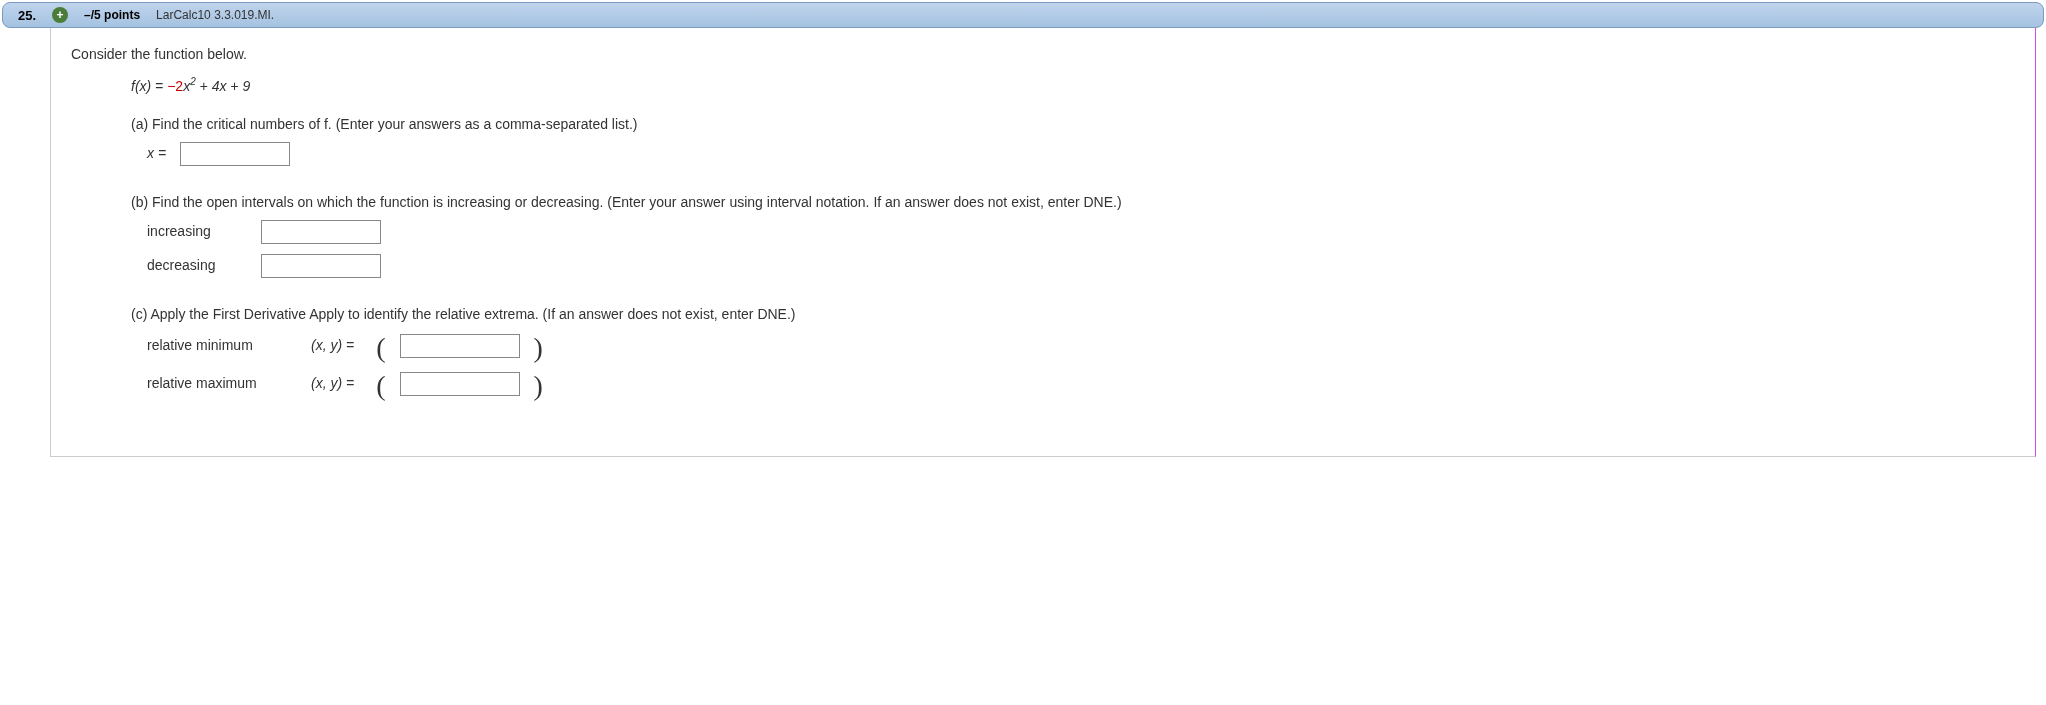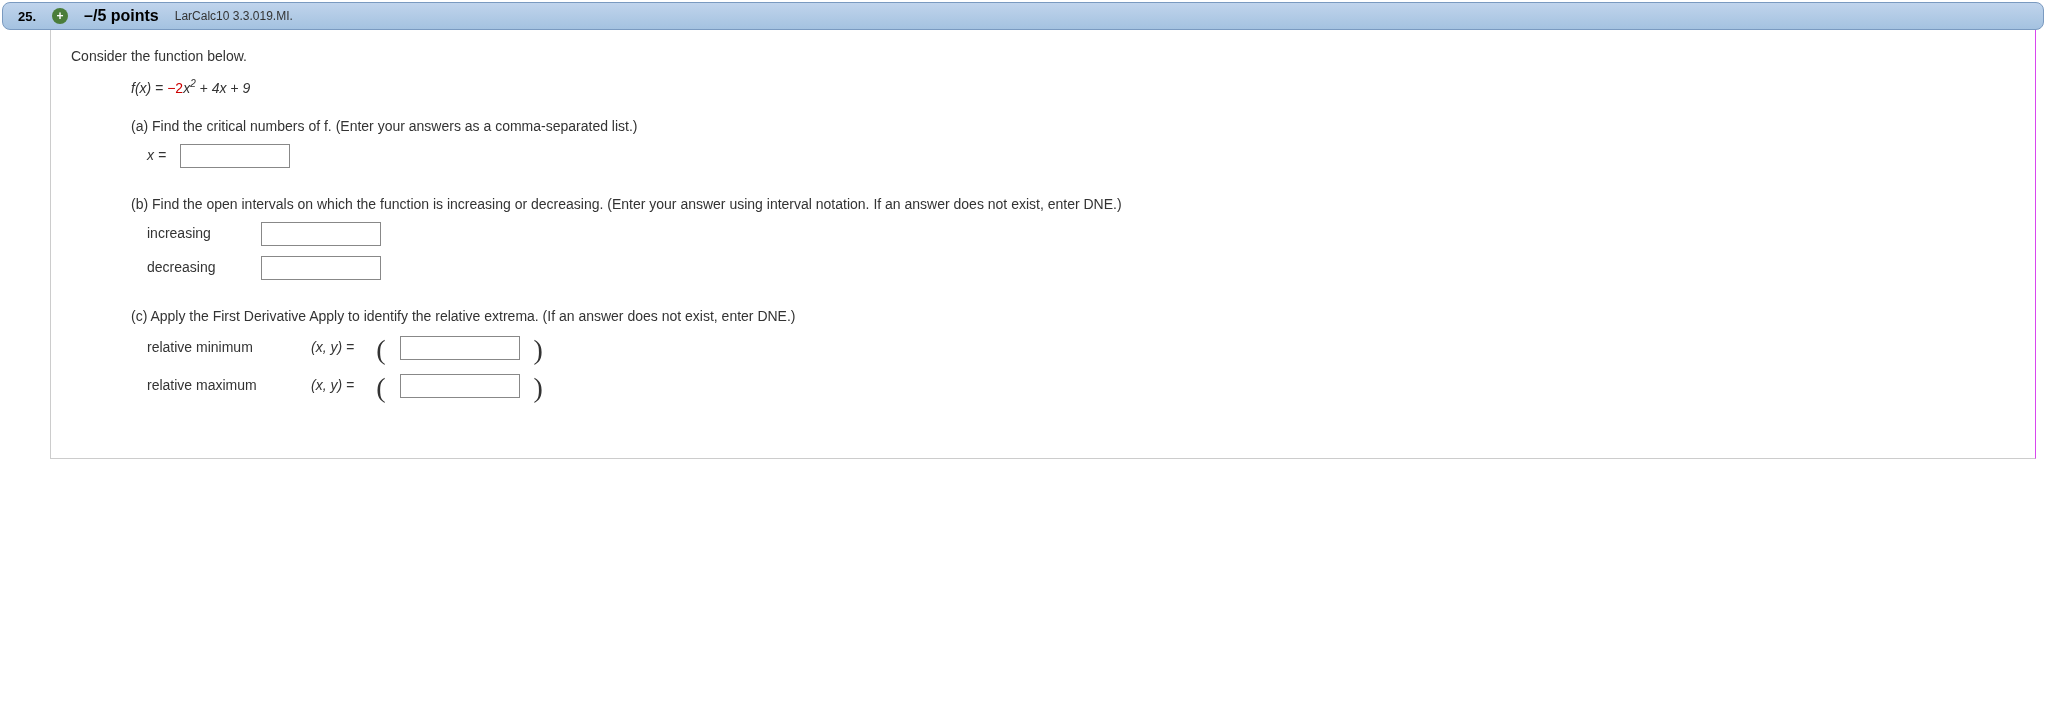--- a/index.html
+++ b/index.html
@@ -33,21 +33,21 @@
     color: #fff;
     font-weight: bold;
     font-size: 12px;
     display: inline-flex;
     align-items: center;
     justify-content: center;
     line-height: 1;
   }
   .points {
     color: #000;
-    font-size: 16px;
+    font-size: 12px;
     font-weight: bold;
   }
   .source {
     color: #333;
     font-size: 12px;
   }
   .question-body {
     margin-left: 50px;
     margin-right: 10px;
     border-left: 1px solid #ccc;

